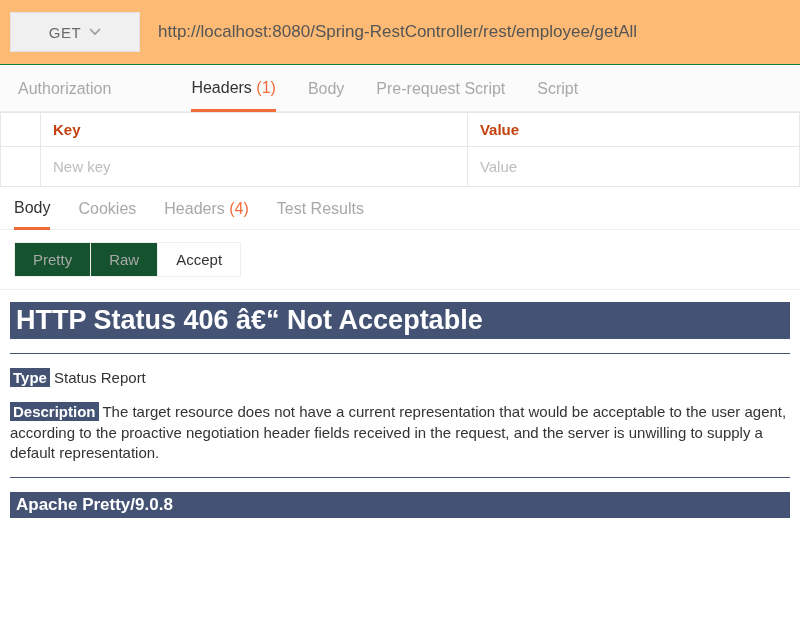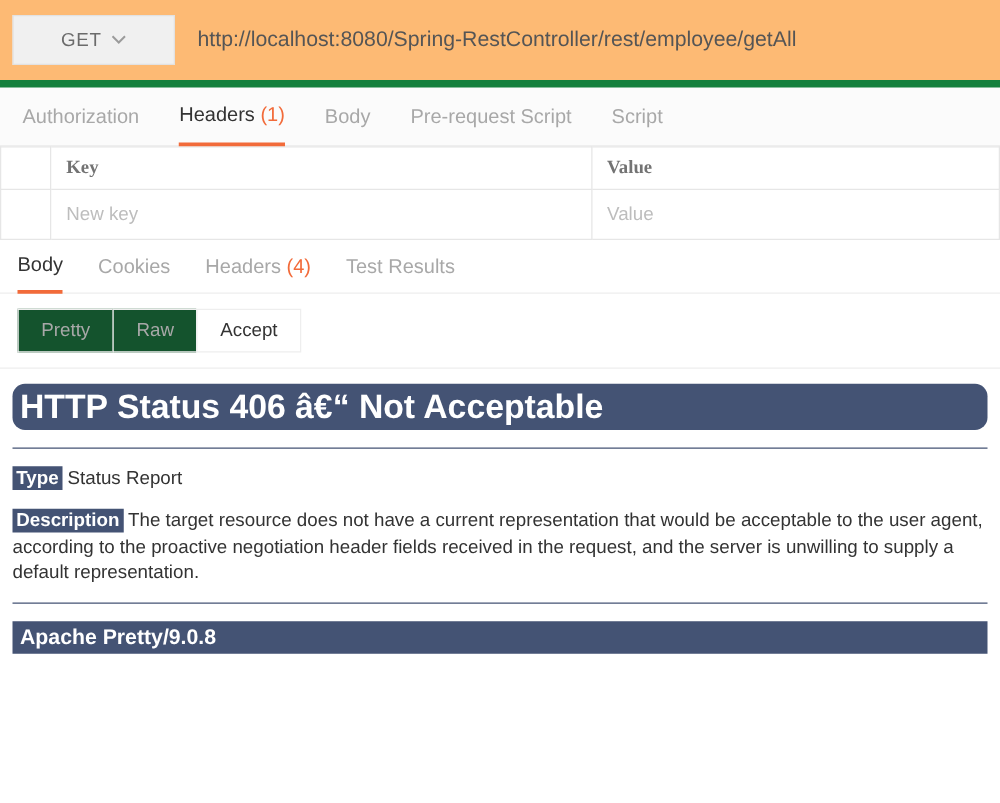--- a/index.html
+++ b/index.html
@@ -46,43 +46,43 @@
     background: transparent;
   }
 
   
   .req-tabs {
     display: flex;
     align-items: center;
     gap: 32px;
     padding: 14px 18px 0 18px;
     background: #fbfbfb;
-    border-top: 6px solid #15803d;
+    border-top: 1px solid #15803d;
     border-bottom: 1px solid #eee;
     font-size: 16px;
   }
   .req-tab {
     padding-bottom: 12px;
     color: #a8a8a8;
     cursor: pointer;
   }
-  .req-tab.active { color: #333; border-bottom: 3px solid #f26b3a; margin-bottom:-1px; }
+  .req-tab.active { color: #333; border-bottom: 3px solid #f26b3a; margin-bottom:-1px;margin-left:48px; }
   .req-tab .count { color: #f26b3a; }
 
   
   .kv-table { width: 100%; border-collapse: collapse; }
   .kv-table th, .kv-table td {
     border: 1px solid #e6e6e6;
     padding: 8px 12px;
     text-align: left;
     font-weight: normal;
     font-size: 15px;
     color: #444;
   }
-  .kv-table th { background: #fff; font-weight: 600; color:#737373;font-family:Liberation Serif, serif; }
+  .kv-table th { background: #fff; font-weight: 600; color:#c2410c; }
   .kv-table th.checkbox-col, .kv-table td.checkbox-col {
     width: 40px; text-align: center; padding: 6px;
   }
   .kv-table td.checkbox-col .cb {
     width: 18px; height: 18px;
     background: #4a4a4a;
     border-radius: 3px;
     display: inline-flex; align-items:center; justify-content:center;
     color: #fff; font-size: 13px;
   }
@@ -127,21 +127,20 @@
     padding: 12px 10px;
     font-family: Verdana, Geneva, sans-serif;
   }
   .tomcat-h1 {
     background: #445374;
     color: #fff;
     font-size: 27px;
     font-weight: bold;
     padding: 3px 6px;
     font-family: Tahoma, Verdana, sans-serif;
-    border-radius: 10px;
   }
   .tomcat-hr {
     border: none;
     border-top: 1px solid #445374;
     margin: 14px 0;
   }
   .preview-body p {
     font-size: 15px;
     color: #333;
     margin: 6px 0 14px 0;

